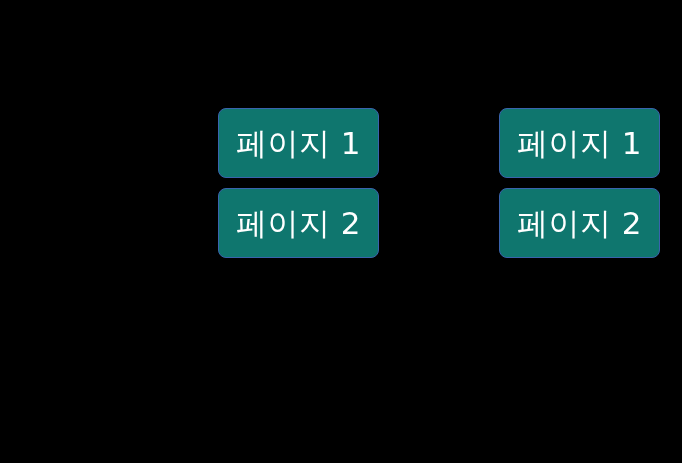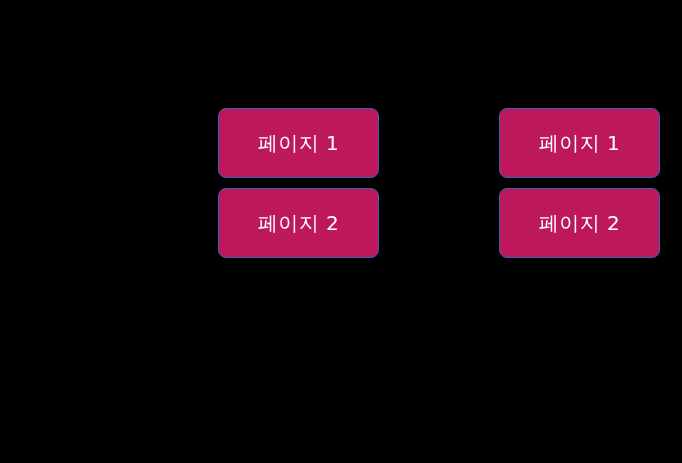--- a/index.html
+++ b/index.html
@@ -33,28 +33,28 @@
     gap: 10px;
   }
 
   .column.col-left  { left: 218px; }
   .column.col-right { left: 499px; }
 
   .page-button {
     box-sizing: border-box;
     width: 161px;
     height: 70px;
-    background: #be185d;
+    background: #0f766e;
     border: 1px solid #3A63AD;
     border-radius: 8px;
     display: flex;
     align-items: center;
     justify-content: center;
     color: #FFFFFF;
-    font-size: 20px;
+    font-size: 31px;
     font-weight: 400;
     line-height: 1;
     letter-spacing: 0.5px;
     text-align: center;
     cursor: pointer;
     user-select: none;
     -webkit-user-select: none;
   }
 
   .page-button-label {

